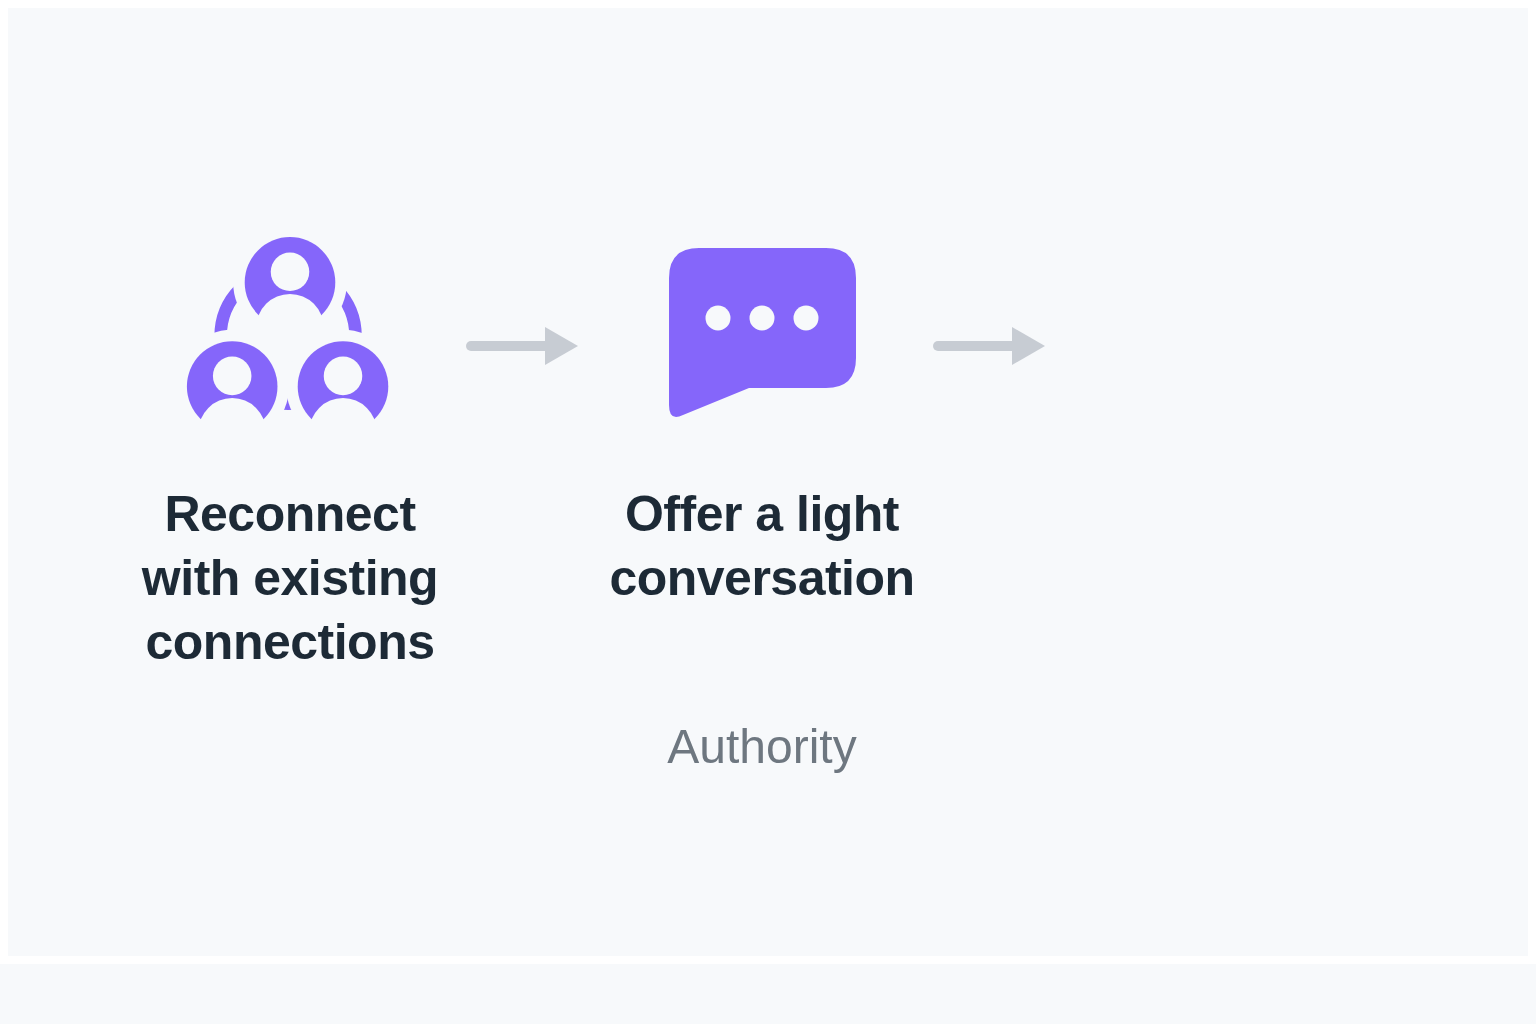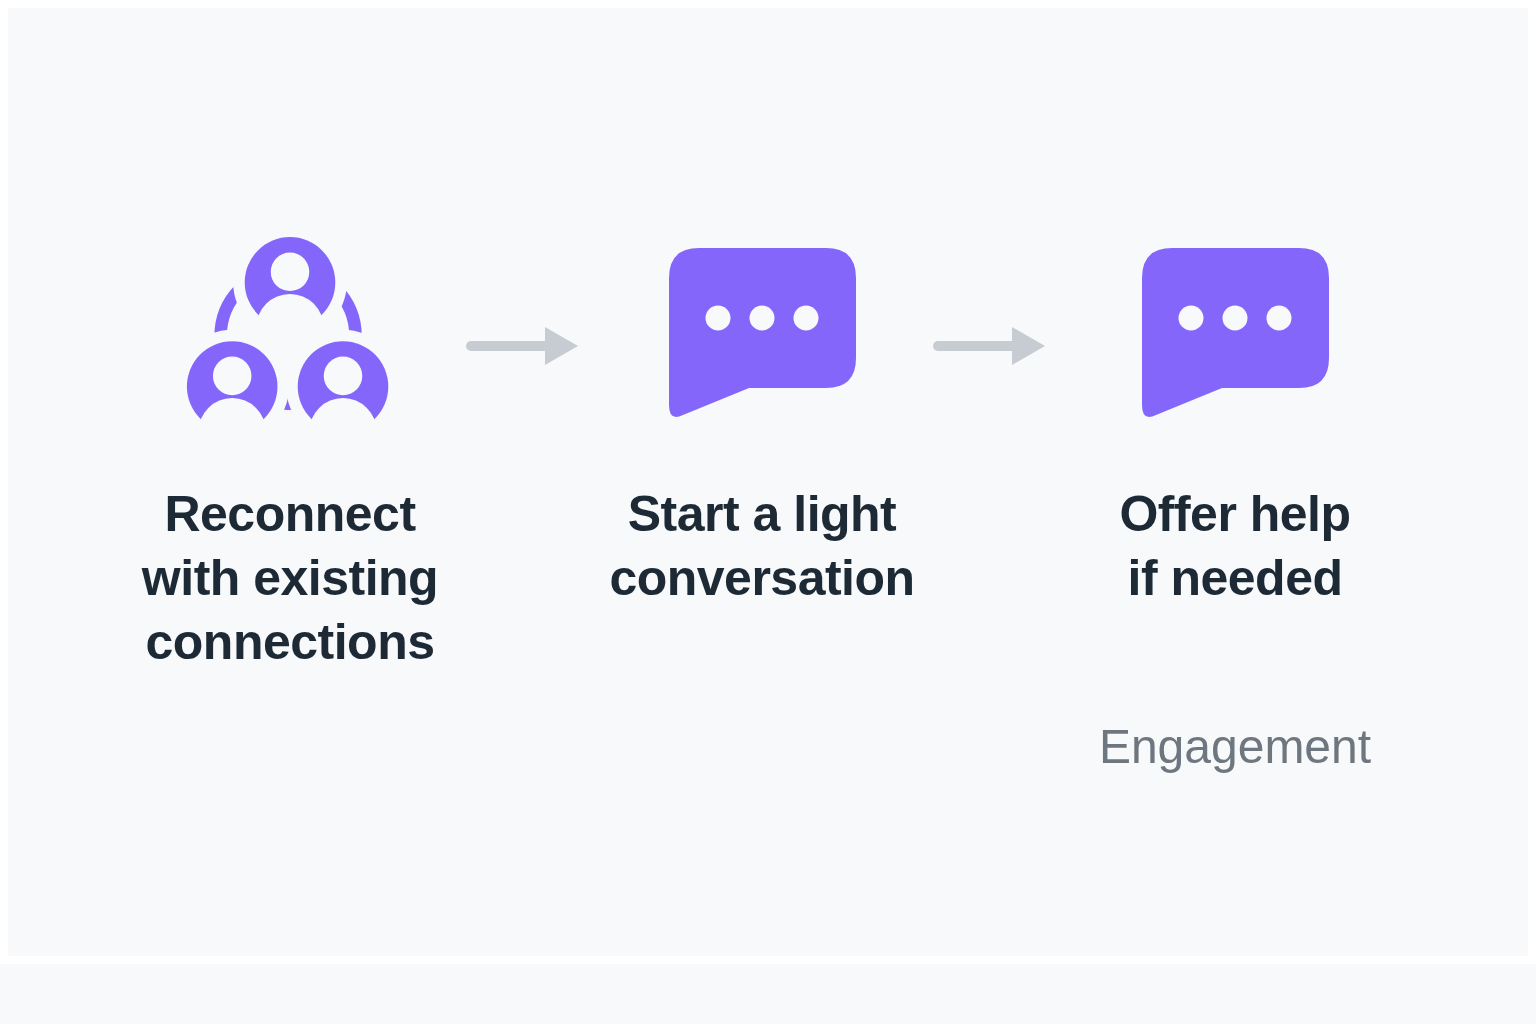--- a/index.html
+++ b/index.html
@@ -122,39 +122,27 @@
 
   <div class="col col-2">
     <div class="icon-area">
       <svg width="187" height="170" viewBox="0 0 187 170">
         <path d="M30 0 H157 Q187 0 187 30 V110 Q187 140 157 140 H80 L14 167 Q0 174 0 157 V30 Q0 0 30 0 Z" fill="var(--accent)"></path>
         <circle cx="49" cy="70" r="12.5" fill="var(--bg)"></circle>
         <circle cx="93" cy="70" r="12.5" fill="var(--bg)"></circle>
         <circle cx="137" cy="70" r="12.5" fill="var(--bg)"></circle>
       </svg>
     </div>
-    <div class="step-title">Start a light
+    <div class="step-title">Offer a light
 conversation</div>
+    <div class="step-label">Authority</div>
   </div>
 
   <div class="arrow arrow-2">
     <svg width="118" height="46" viewBox="0 0 118 46">
       <line x1="6" y1="23" x2="80" y2="23" stroke="var(--arrow)" stroke-width="10" stroke-linecap="round"></line>
       <path d="M80 4 L113 23 L80 42 Z" fill="var(--arrow)"></path>
     </svg>
   </div>
 
-  <div class="col col-3">
-    <div class="icon-area">
-      <svg width="187" height="170" viewBox="0 0 187 170">
-        <path d="M30 0 H157 Q187 0 187 30 V110 Q187 140 157 140 H80 L14 167 Q0 174 0 157 V30 Q0 0 30 0 Z" fill="var(--accent)"></path>
-        <circle cx="49" cy="70" r="12.5" fill="var(--bg)"></circle>
-        <circle cx="93" cy="70" r="12.5" fill="var(--bg)"></circle>
-        <circle cx="137" cy="70" r="12.5" fill="var(--bg)"></circle>
-      </svg>
-    </div>
-    <div class="step-title">Offer help
-if needed</div>
-    <div class="step-label">Engagement</div>
-  </div>
 
   <div class="frame-border"></div>
 </div>
 
 </body></html>

